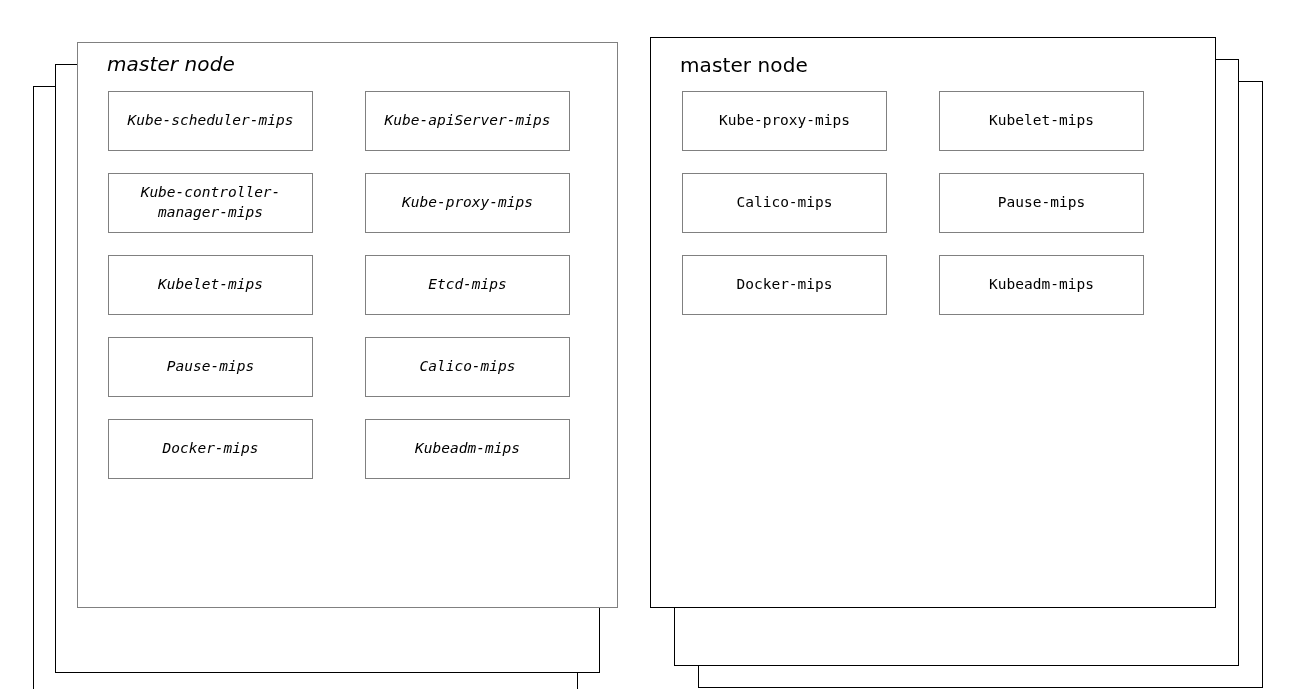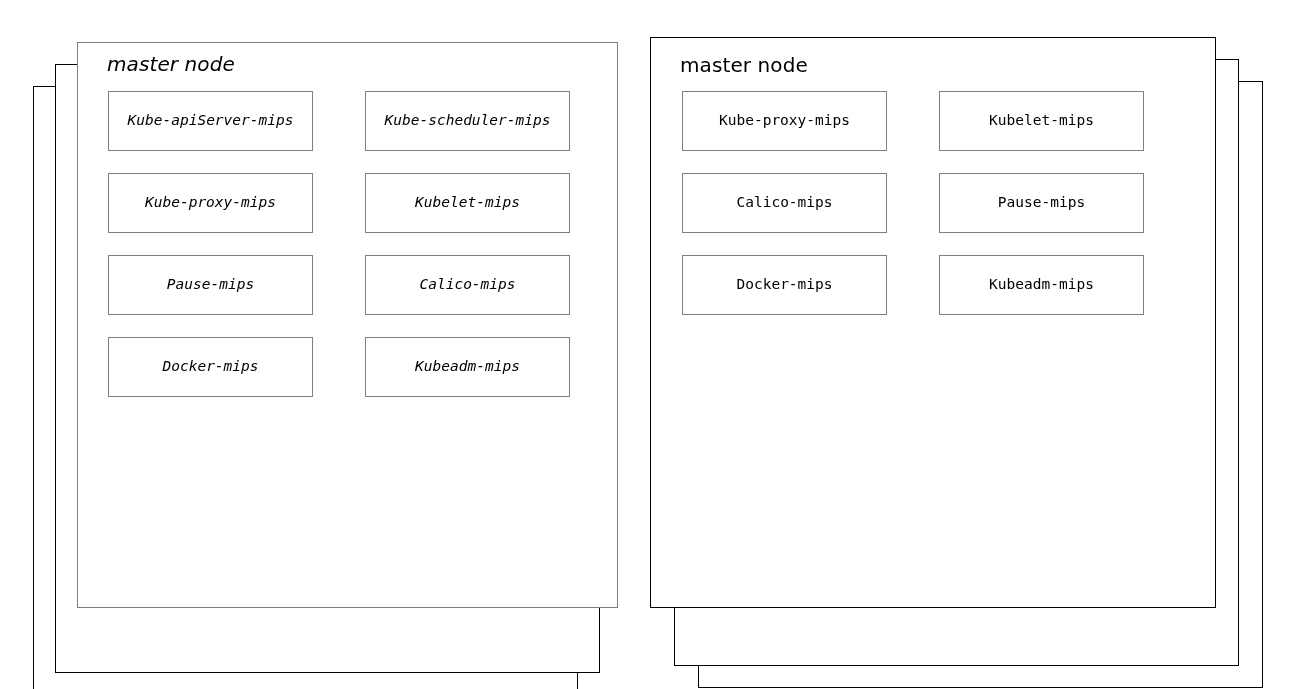--- a/index.html
+++ b/index.html
@@ -99,24 +99,26 @@
   <div class="node-group" id="master-group">
 
     <div class="stack-shadow" id="master-shadow-back"></div>
     <div class="stack-shadow" id="master-shadow-mid"></div>
 
     <div class="node-card gray-edge" id="master-card"></div>
 
     <div class="node-title" id="master-title">master node</div>
 
     <div class="component-grid" id="master-grid">
+      <div class="component-box">Kube-scheduler-mips</div>
       <div class="component-box">Kube-apiServer-mips</div>
-      <div class="component-box">Kube-scheduler-mips</div>
+      <div class="component-box">Kube-controller-manager-mips</div>
       <div class="component-box">Kube-proxy-mips</div>
       <div class="component-box">Kubelet-mips</div>
+      <div class="component-box">Etcd-mips</div>
       <div class="component-box">Pause-mips</div>
       <div class="component-box">Calico-mips</div>
       <div class="component-box">Docker-mips</div>
       <div class="component-box">Kubeadm-mips</div>
     </div>
   </div>
 
   <div class="node-group" id="worker-group">
 
     <div class="stack-shadow" id="worker-shadow-back"></div>

